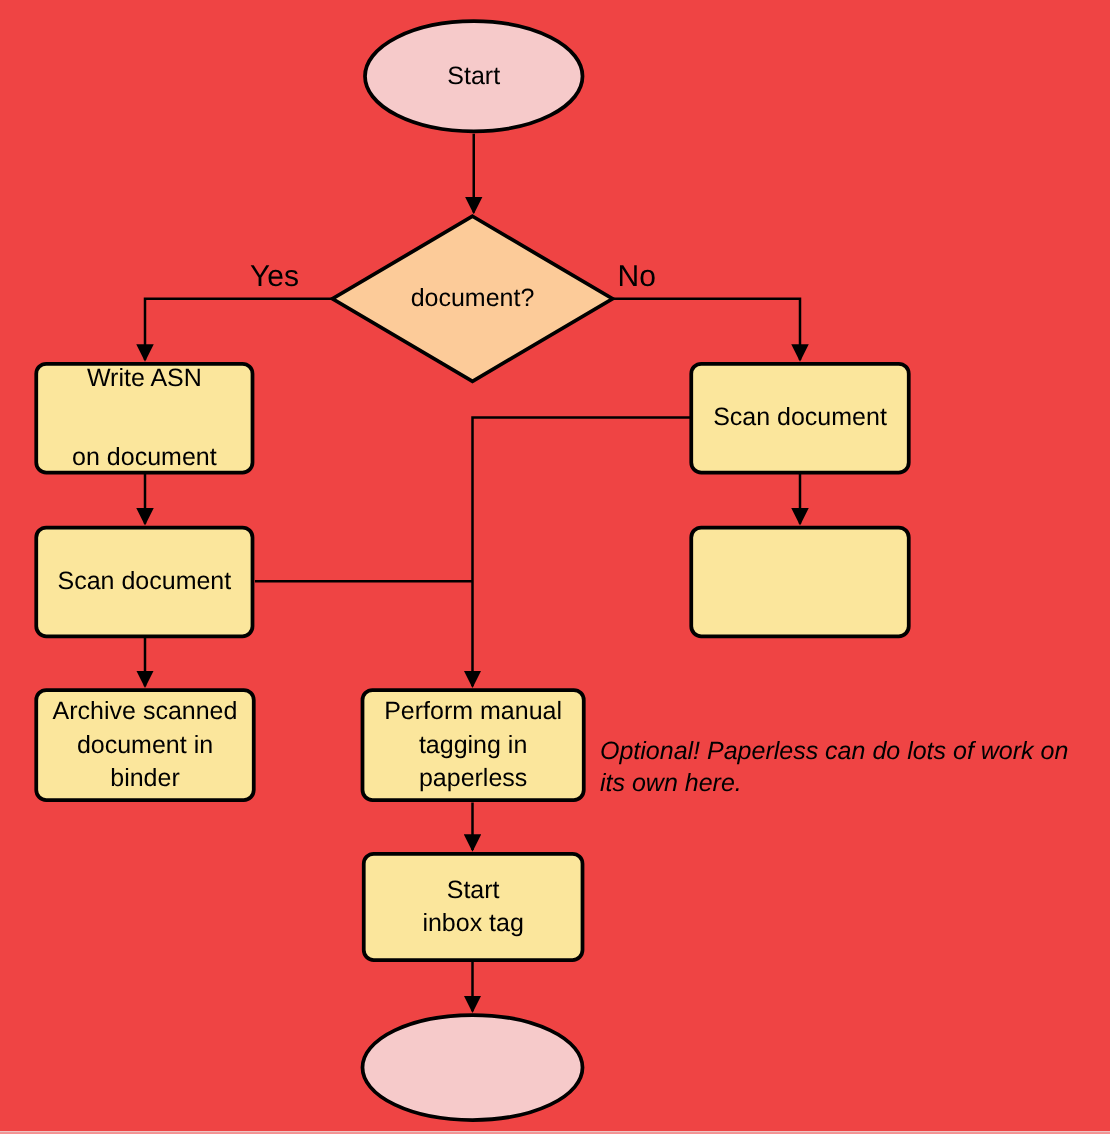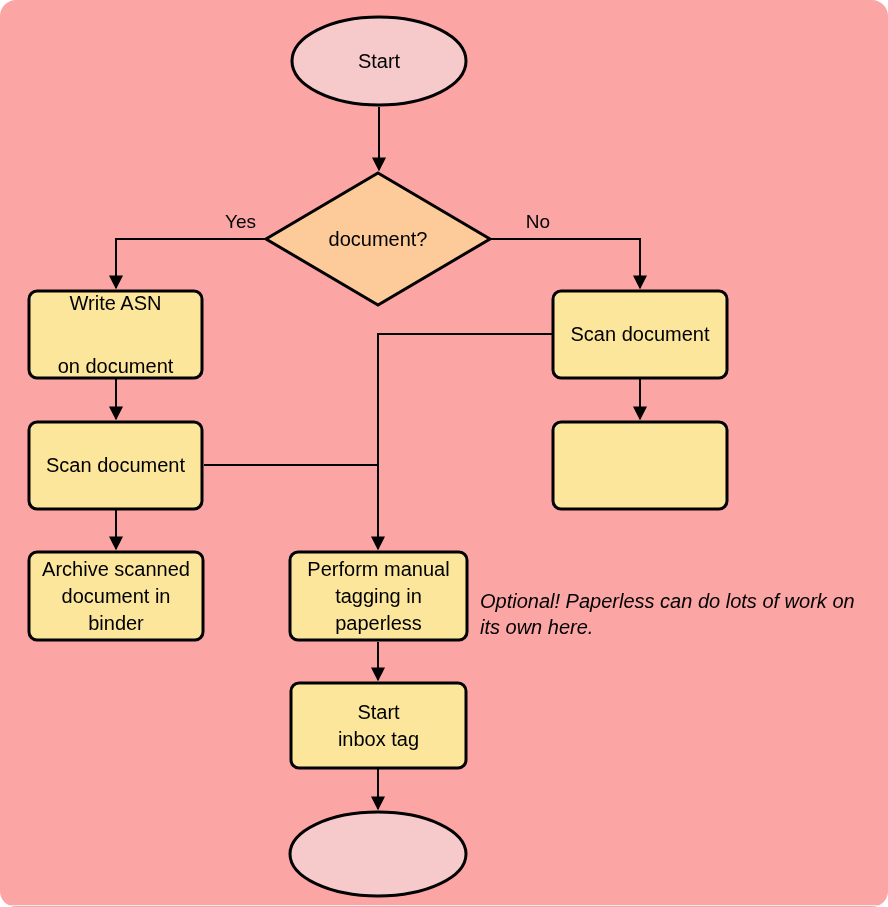--- a/index.html
+++ b/index.html
@@ -5,23 +5,22 @@
   html, body {
     margin: 0;
     padding: 0;
     background: #ffffff;
     font-family: "Liberation Sans", "DejaVu Sans", sans-serif;
   }
   .canvas {
     position: relative;
     width: 888px;
     height: 907px;
-    background: #fca5a5;
+    background: #ef4444;
     overflow: hidden;
-    border-radius: 16px;
   }
   .canvas svg {
     position: absolute;
     left: 0;
     top: 0;
   }
   .lbl {
     position: absolute;
     display: flex;
     flex-direction: column;
@@ -31,23 +30,23 @@
     color: #000000;
     font-size: 20px;
     line-height: 27px;
     pointer-events: none;
   }
   .lbl span { display: block; white-space: nowrap; }
   .edge-lbl {
     position: absolute;
     display: flex;
     align-items: center;
-    justify-content: flex-end;
+    justify-content: flex-start;
     color: #000000;
-    font-size: 19px;
+    font-size: 24px;
     pointer-events: none;
   }
   .note {
     position: absolute;
     left: 480px;
     top: 588px;
     width: 412px;
     font-size: 20px;
     line-height: 26px;
     font-style: italic;

